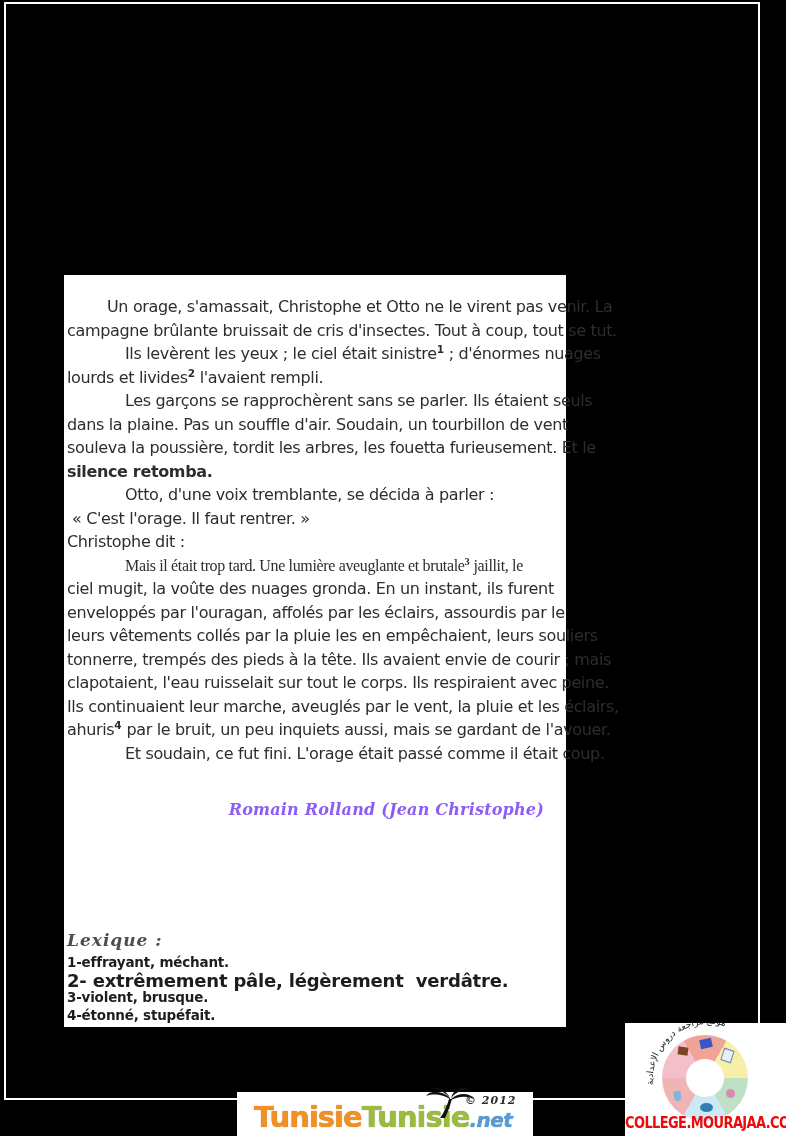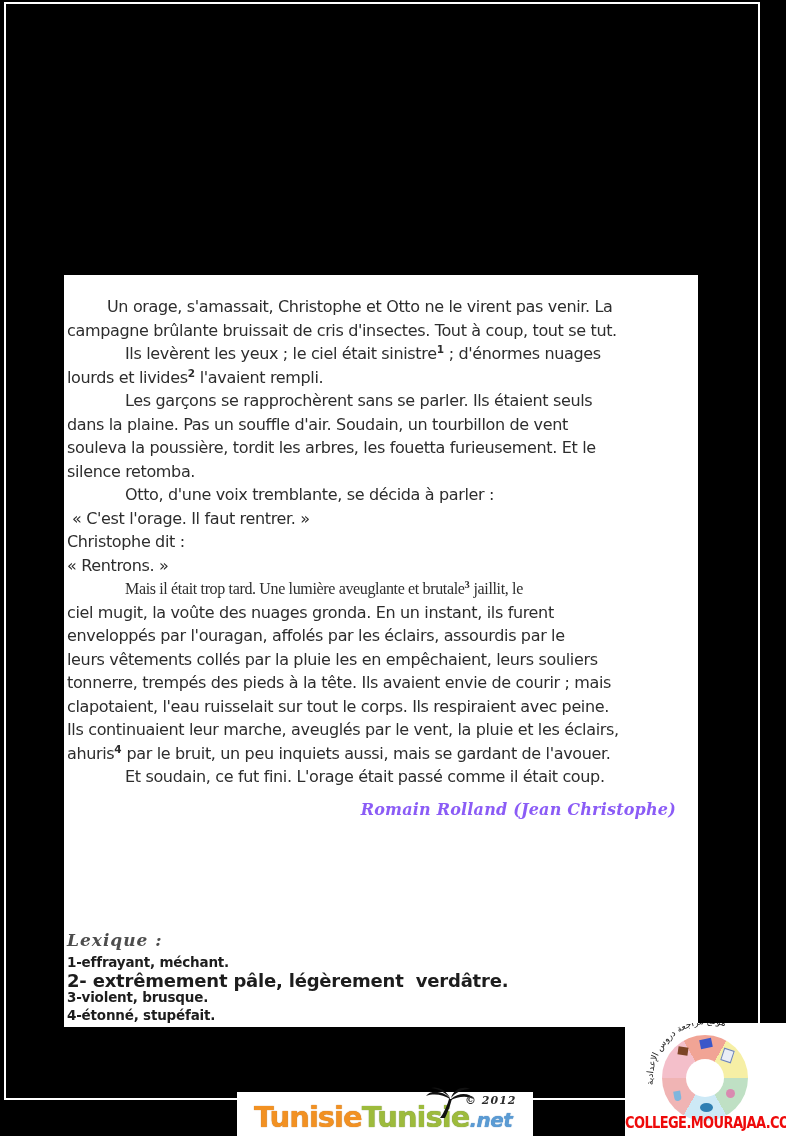--- a/index.html
+++ b/index.html
@@ -13,21 +13,21 @@
   .outer-frame {
     position:absolute; left:4px; top:2px;
     width:756px; height:1098px;
     box-sizing:border-box;
     border:2px solid #ffffff;
     background:#000;
   }
   
   .text-panel {
     position:absolute; left:64px; top:275px;
-    width:634px; height:752px;
+    width:502px; height:752px;
     background:#ffffff;
   }
   .passage {
     position:absolute; left:3px; top:20px; right:3px;
     color:#2d2d2d;
   }
   .passage .line {
     font-size:16px; line-height:23.5px;
     letter-spacing:-0.35px;
     white-space:pre;
@@ -143,25 +143,24 @@
 
 <div class="text-panel">
   <div class="passage" id="passage">
       <div class="line" style="padding-left: 40px;">Un orage, s'amassait, Christophe et Otto ne le virent pas venir. La</div>
       <div class="line" style="padding-left: 0px;">campagne brûlante bruissait de cris d'insectes. Tout à coup, tout se tut.</div>
       <div class="line" style="padding-left: 58px;">Ils levèrent les yeux ; le ciel était sinistre<sup>1</sup> ; d'énormes nuages</div>
       <div class="line" style="padding-left: 0px;">lourds et livides<sup>2</sup> l'avaient rempli.</div>
       <div class="line" style="padding-left: 58px;">Les garçons se rapprochèrent sans se parler. Ils étaient seuls</div>
       <div class="line" style="padding-left: 0px;">dans la plaine. Pas un souffle d'air. Soudain, un tourbillon de vent</div>
       <div class="line" style="padding-left: 0px;">souleva la poussière, tordit les arbres, les fouetta furieusement. Et le</div>
-      <div class="line" style="padding-left: 0px;">silence retomba.</div>
+      <div class="line" style="padding-left: 0px; font-weight: bold;">silence retomba.</div>
       <div class="line" style="padding-left: 58px;">Otto, d'une voix tremblante, se décida à parler :</div>
       <div class="line" style="padding-left: 5px;">« C'est l'orage. Il faut rentrer. »</div>
       <div class="line" style="padding-left: 0px;">Christophe dit :</div>
-      <div class="line" style="padding-left: 0px;">« Rentrons. »</div>
       <div class="line" style="padding-left: 58px; font-family: Liberation Serif, serif;">Mais il était trop tard. Une lumière aveuglante et brutale<sup>3</sup> jaillit, le</div>
       <div class="line" style="padding-left: 0px;">ciel mugit, la voûte des nuages gronda. En un instant, ils furent</div>
       <div class="line" style="padding-left: 0px;">enveloppés par l'ouragan, affolés par les éclairs, assourdis par le</div>
       <div class="line" style="padding-left: 0px;">leurs vêtements collés par la pluie les en empêchaient, leurs souliers</div>
       <div class="line" style="padding-left: 0px;">tonnerre, trempés des pieds à la tête. Ils avaient envie de courir ; mais</div>
       <div class="line" style="padding-left: 0px;">clapotaient, l'eau ruisselait sur tout le corps. Ils respiraient avec peine.</div>
       <div class="line" style="padding-left: 0px;">Ils continuaient leur marche, aveuglés par le vent, la pluie et les éclairs,</div>
       <div class="line" style="padding-left: 0px;">ahuris<sup>4</sup> par le bruit, un peu inquiets aussi, mais se gardant de l'avouer.</div>
       <div class="line" style="padding-left: 58px;">Et soudain, ce fut fini. L'orage était passé comme il était coup.</div>
     </div>

